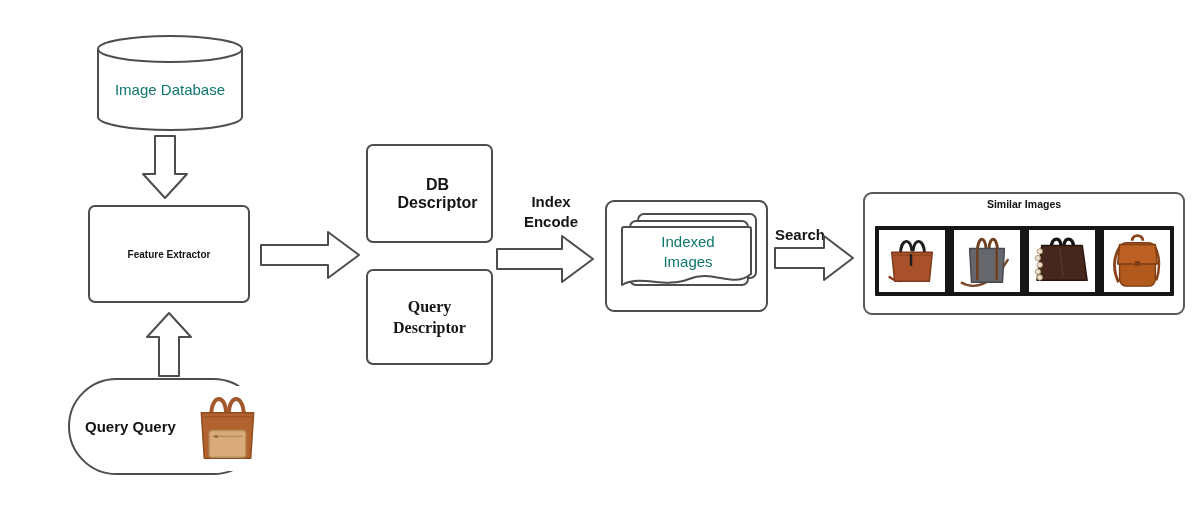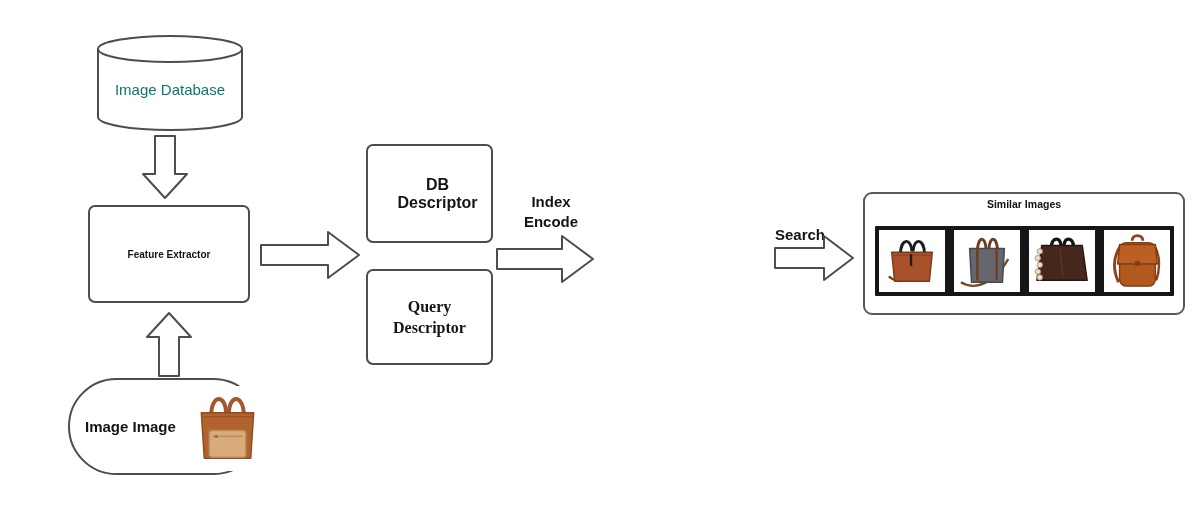--- a/index.html
+++ b/index.html
@@ -50,21 +50,21 @@
 
   <div class="box" style="left:88px;top:205px;width:162px;height:98px;font-size:10px;">
     <span>Feature Extractor</span>
   </div>
 
   <svg class="abs" style="left:144px;top:310px;" width="50" height="68" viewBox="0 0 50 68">
     <path class="shape-stroke" d="M15,66 V27 H3 L25,3 L47,27 H35 V66 Z"></path>
   </svg>
 
   <div class="stadium" style="left:68px;top:378px;width:194px;height:97px;">
-    <div class="stadium-label">Image Image</div>
+    <div class="stadium-label">Query Query</div>
     <svg class="querybag" viewBox="0 0 70 86">
       <path d="M19,30 C19,8 34,8 34,28" stroke="#a4572a" stroke-width="4" fill="none"></path>
       <path d="M37,28 C37,8 52,8 52,30" stroke="#a4572a" stroke-width="4" fill="none"></path>
       <path d="M9,27 L62,27 L59,73 L12,73 Z" fill="#b2622f" stroke="#8f4d1f" stroke-width="1.5" stroke-linejoin="round"></path>
       <path d="M11,31 L60,31" stroke="#9a5423" stroke-width="1.2"></path>
       <rect x="17" y="45" width="37" height="27" rx="3" fill="#d9ab7a" stroke="#b68e5c" stroke-width="1.5"></rect>
       <path d="M20,51 H51" stroke="#b68e5c" stroke-width="1.5"></path>
       <circle cx="24" cy="51" r="1.6" fill="#8f6a40"></circle>
     </svg>
   </div>
@@ -79,20 +79,28 @@
 
   <div class="box" style="left:366px;top:269px;width:127px;height:96px;font-size:16px;line-height:21px;font-family:Liberation Serif, serif;">
     <span style="display:inline-block;width:92px;">Query Descriptor</span>
   </div>
 
   <div class="edge-label" style="left:492px;top:192px;width:78px;margin-left:20px;">Index Encode</div>
   <svg class="abs" style="left:494px;top:233px;" width="102" height="52" viewBox="0 0 102 52">
     <path class="shape-stroke" d="M3,16 H68 V3 L99,26 L68,49 V36 H3 Z"></path>
   </svg>
 
+  <div class="box" style="left:605px;top:200px;width:163px;height:112px;border-radius:9px;">
+    <svg class="abs" style="left:12px;top:10px;" width="142" height="92" viewBox="0 0 142 92">
+      <rect class="shape-stroke" x="19" y="2" width="118" height="64" rx="6"></rect>
+      <rect class="shape-stroke" x="11" y="9" width="118" height="64" rx="6"></rect>
+      <path class="shape-stroke" d="M3,17 Q3,15 5,15 H130 Q132,15 132,17 V62 C114,77 94,57 70,67 C46,77 22,62 3,73 Z"></path>
+    </svg>
+    <div class="abs node-label" style="left:41px;top:30px;width:80px;font-size:15px;line-height:20px;">Indexed Images</div>
+  </div>
 
   <div class="edge-label" style="left:766px;top:225px;width:68px;">Search</div>
   <svg class="abs" style="left:772px;top:233px;" width="84" height="50" viewBox="0 0 84 50">
     <path class="shape-stroke" d="M3,15 H52 V3 L81,25 L52,47 V35 H3 Z"></path>
   </svg>
 
   <div class="panel" style="left:863px;top:192px;width:322px;height:123px;padding-left:36px;">
     <div class="panel-title">Similar Images</div>
     <div class="strip">
 

